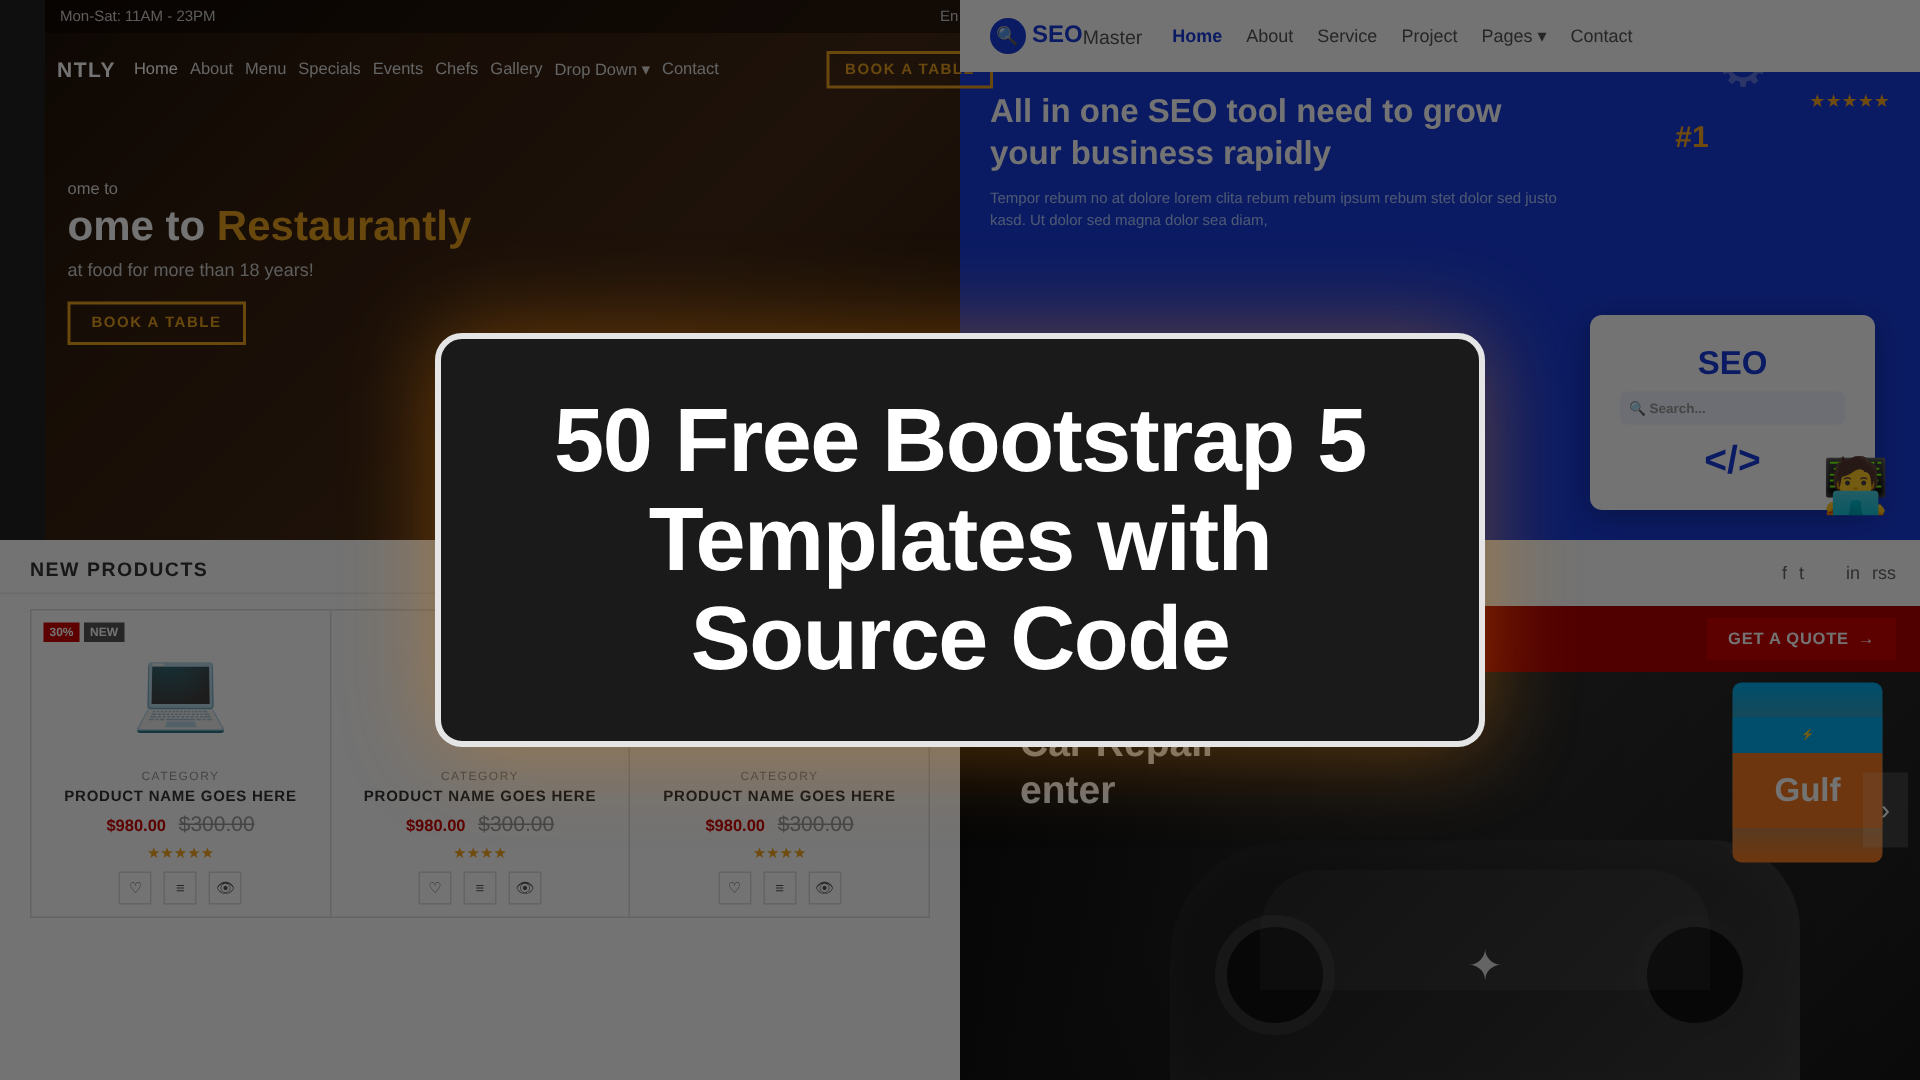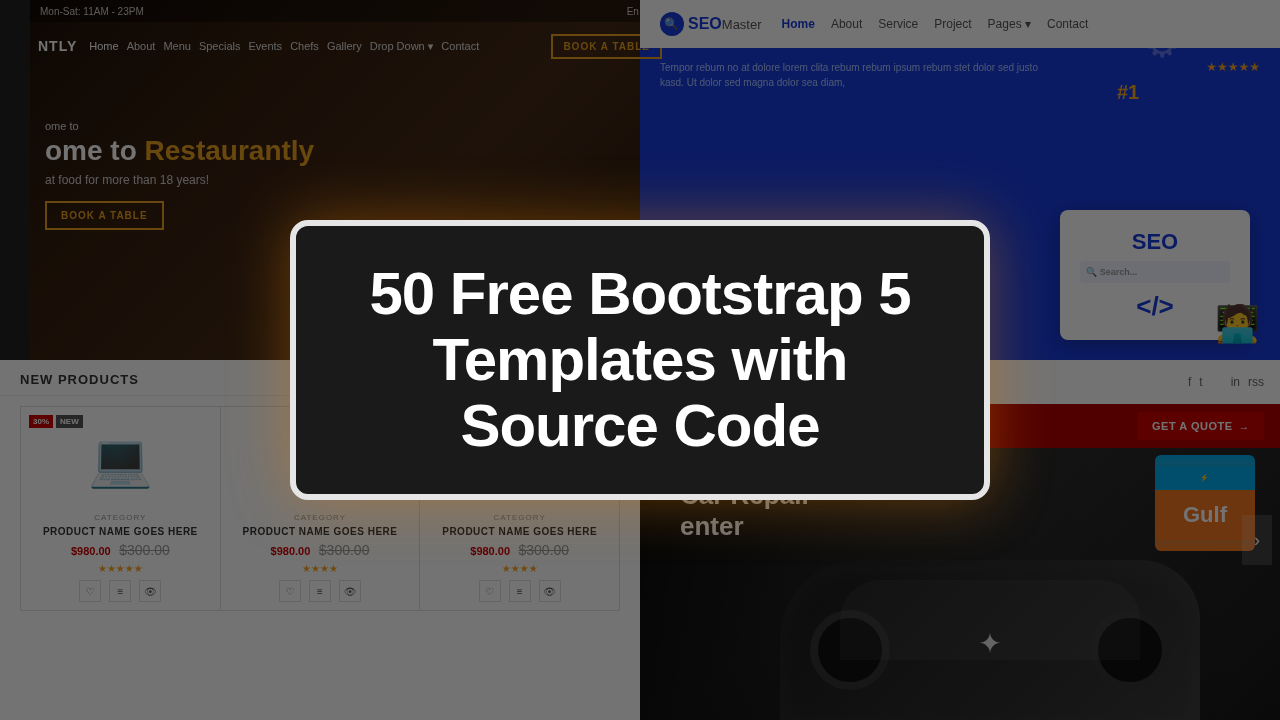--- a/index.html
+++ b/index.html
@@ -423,39 +423,39 @@
       position: absolute;
       inset: 0;
       background: rgba(0,0,0,0.55);
       z-index: 100;
       display: flex;
       align-items: center;
       justify-content: center;
     }
     .modal-box {
       background: #1a1a1a;
-      border: 6px solid #e5e5e5;
+      border: 4px solid #e5e5e5;
       border-radius: 18px;
       padding: 35px 50px;
       max-width: 700px;
       width: 700px;
       text-align: center;
       box-shadow: 0 0 60px rgba(232,130,10,0.4);
     }
     .modal-title {
       font-size: 60px;
       font-weight: 900;
       color: #fff;
       line-height: 1.1;
       letter-spacing: -1px;
     }
     .gulf-sign {
       position: absolute;
       top: 95px; right: 25px;
-      width: 100px; height: 96px;
+      width: 100px; height: 120px;
       background: linear-gradient(to bottom, #00adef, #f47920);
       border-radius: 6px;
       display: flex;
       flex-direction: column;
       align-items: center;
       justify-content: center;
       z-index: 2;
       font-size: 20px;
       font-weight: 900;
       color: #fff;
@@ -513,20 +513,21 @@
       <a class="seo-nav-link active">Home</a>
       <a class="seo-nav-link">About</a>
       <a class="seo-nav-link">Service</a>
       <a class="seo-nav-link">Project</a>
       <a class="seo-nav-link">Pages ▾</a>
       <a class="seo-nav-link">Contact</a>
     </div>
   </div>
 
   <div class="seo-hero">
+    <div class="seo-hero-title">All in one SEO tool need to grow your business rapidly</div>
     <div class="seo-hero-text">Tempor rebum no at dolore lorem clita rebum rebum ipsum rebum stet dolor sed justo kasd. Ut dolor sed magna dolor sea diam,</div>
   </div>
 
   <div class="stars-row">★★★★★</div>
   <div class="number-one">#1</div>
   <div class="seo-gear">⚙</div>
 
   <div class="seo-monitor" style="position:absolute; bottom:20px; right:30px; width:190px; height:130px; background:#fff; border-radius:8px; display:flex; flex-direction:column; align-items:center; justify-content:center; z-index:2; box-shadow:0 4px 20px rgba(0,0,0,0.3);">
     <div style="font-size:22px; font-weight:900; color:#1a3ddc;">SEO</div>
     <div style="background:#f0f4ff; border-radius:4px; width:150px; height:22px; display:flex; align-items:center; padding:0 6px; font-size:9px; color:#999; margin-top:6px;">🔍 Search...</div>

